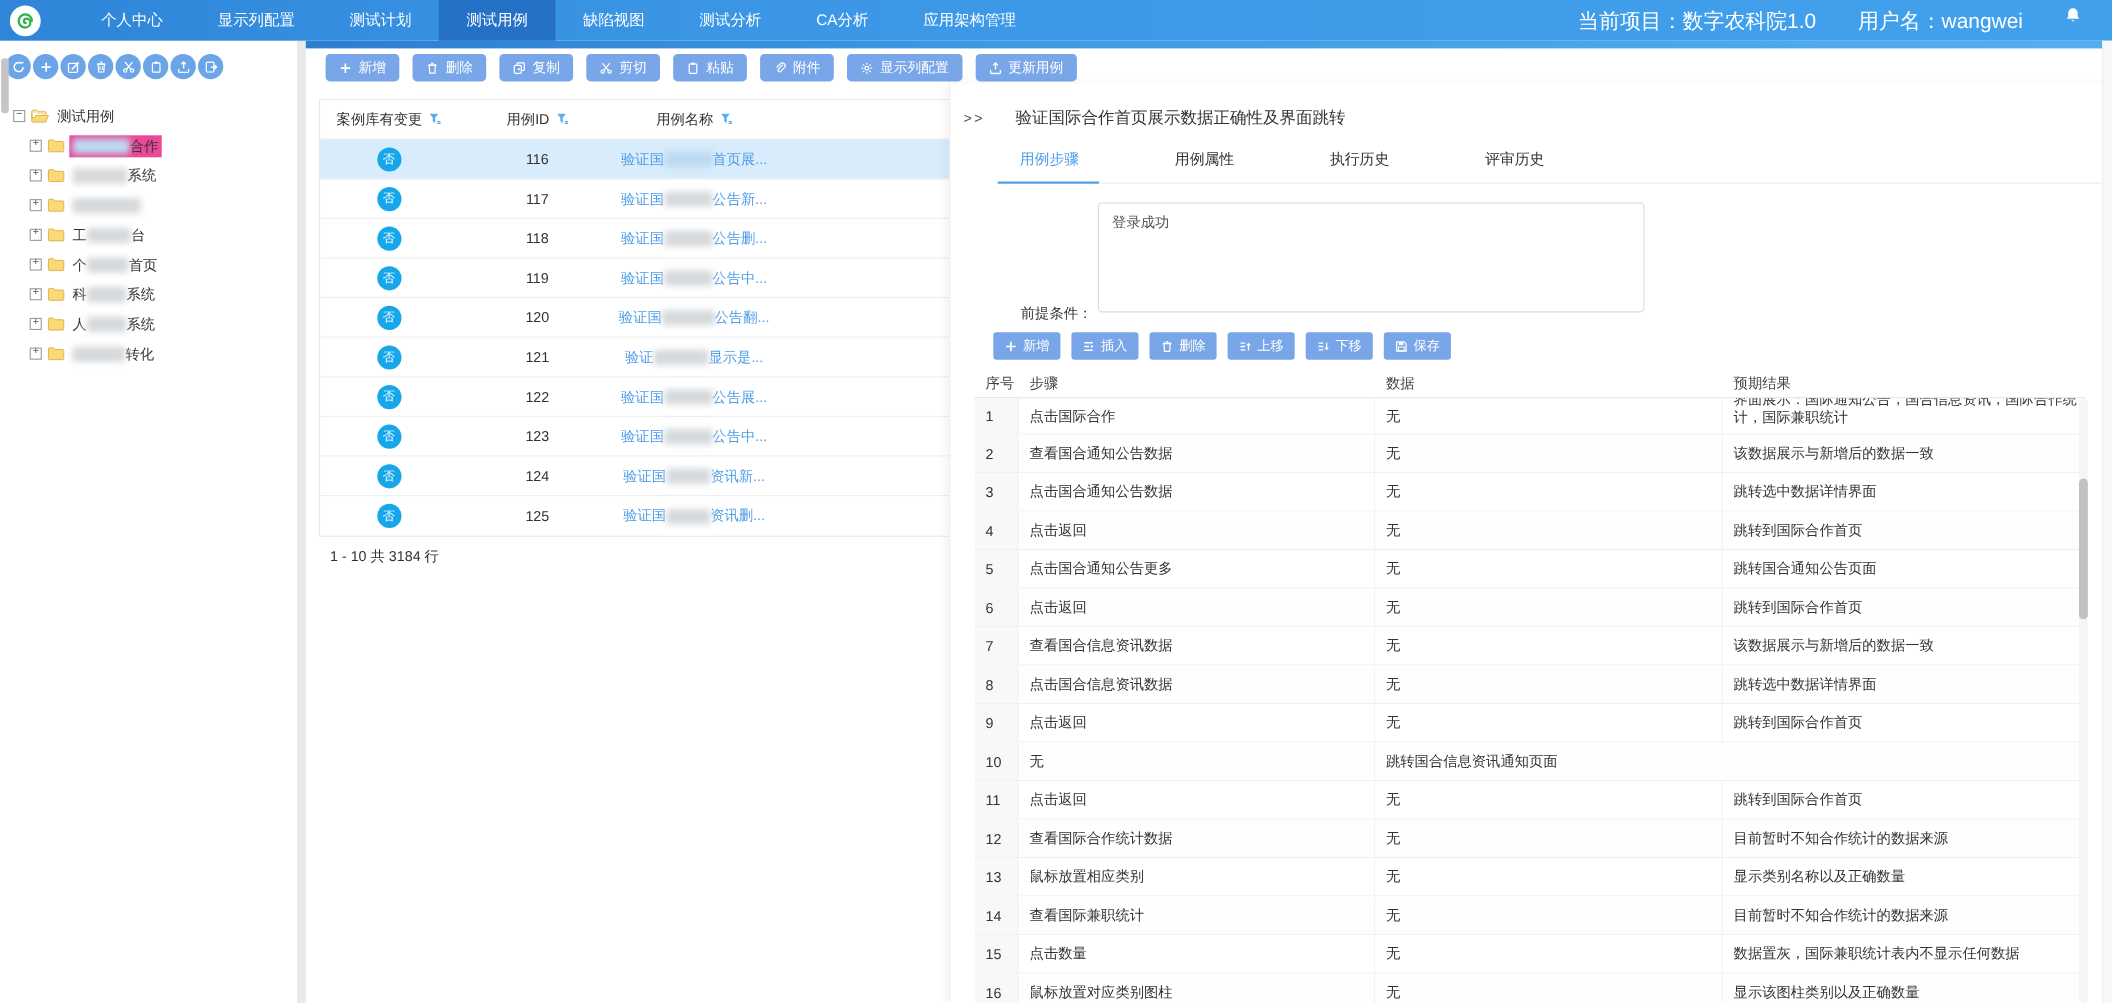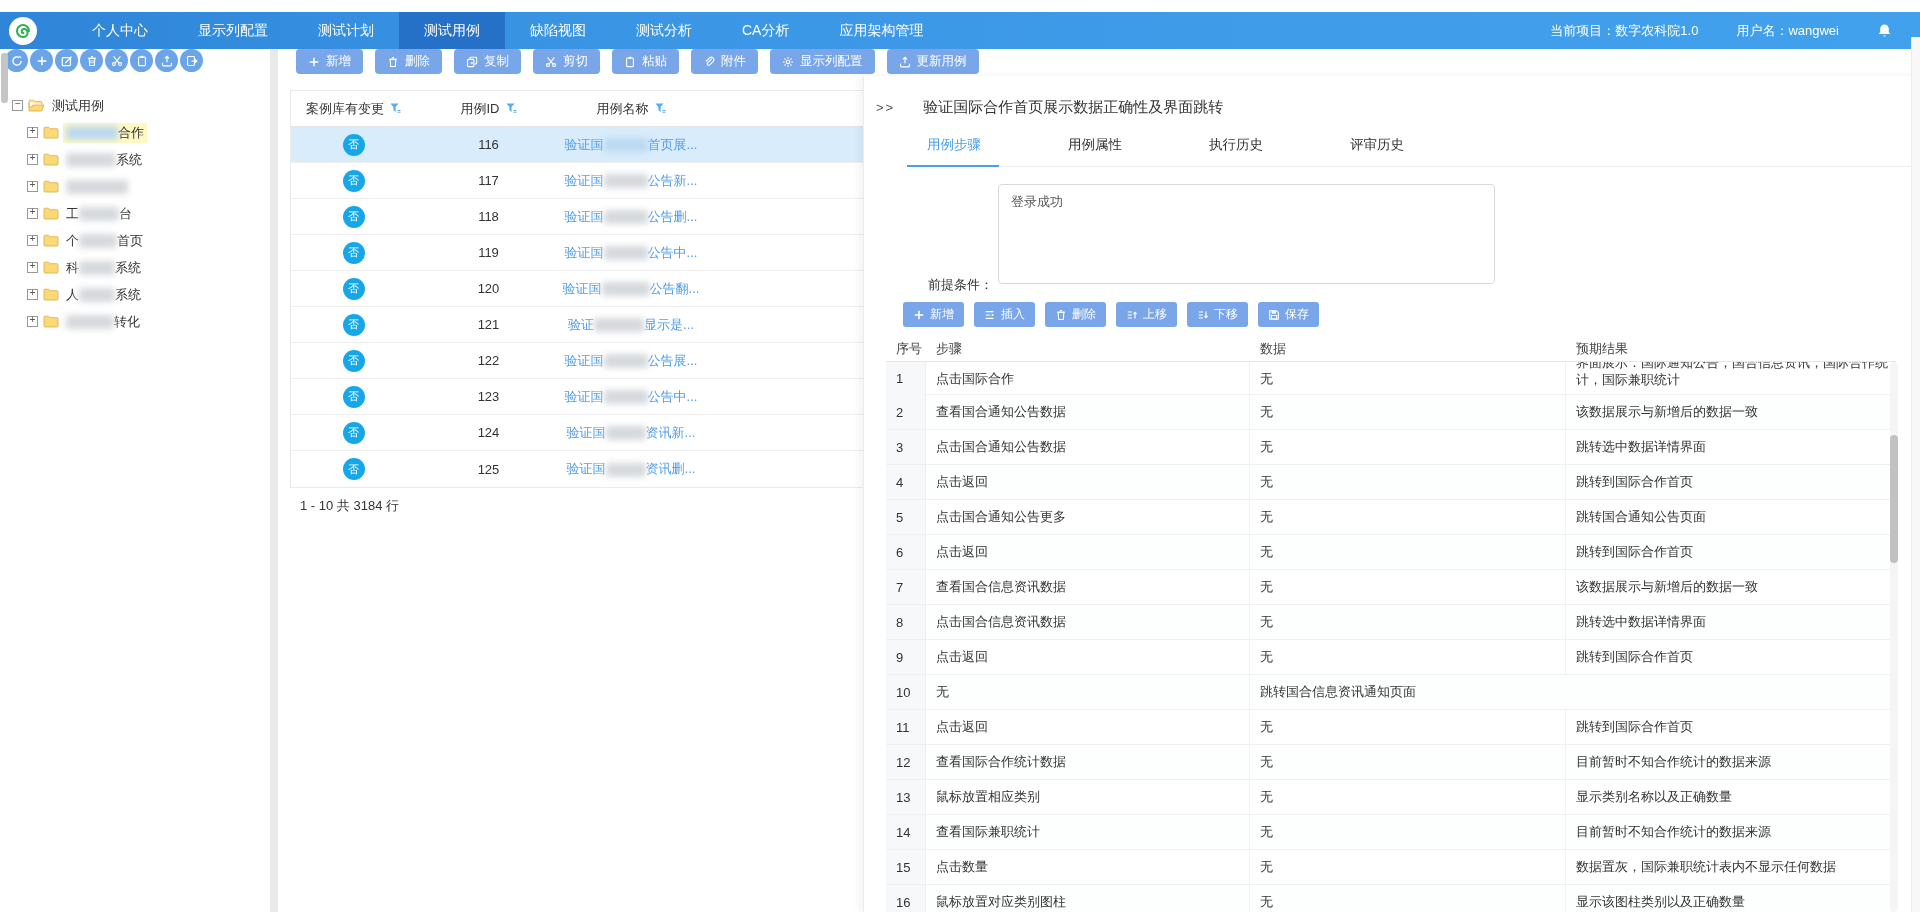--- a/index.html
+++ b/index.html
@@ -1,49 +1,49 @@
 <!DOCTYPE html>
 <html><head>
 <meta charset="utf-8">
 <style>
   * { margin:0; padding:0; box-sizing:border-box; }
   html,body { width:1920px; height:912px; overflow:hidden; background:#fff;
     font-family:"Liberation Sans","DejaVu Sans",sans-serif; }
 
   
-  .navbar { position:absolute; left:0; top:12px; width:1920px; height:37px;
+  .navbar { position:absolute; left:0; top:0; width:1920px; height:37px;
     background:linear-gradient(90deg,#2f85d8 0%,#3b97e6 35%,#42a1ec 100%);
     display:flex; align-items:center; color:#fff; z-index:30; }
   .logo { width:28px; height:28px; border-radius:50%; background:#fff; margin-left:9px;
     display:flex; align-items:center; justify-content:center; flex:0 0 auto; }
   .nav-items { display:flex; height:37px; margin-left:30px; }
   .nav-item { padding:0 25px; line-height:37px; font-size:14px; cursor:pointer; white-space:nowrap; }
   .nav-item.active { background:#2471c7; }
-  .nav-right { margin-left:auto; display:flex; align-items:center; gap:38px; padding-right:28px; font-size:13px; }
+  .nav-right { margin-left:auto; display:flex; align-items:flex-start; gap:38px; padding-right:28px; font-size:19px; }
 
   .topstrip { position:absolute; left:278px; top:37px; width:1642px; height:7px;
     background:linear-gradient(90deg,#2c7ecf 0%,#3f9ae4 40%,#54aef0 100%); z-index:5; }
 
   
   .sidebar { position:absolute; left:0; top:37px; width:270px; height:875px; background:#fff; }
   .side-divider { position:absolute; left:270px; top:37px; width:8px; height:875px; background:#e7e9eb; }
   .icon-row { display:flex; gap:2px; margin:12px 0 0 5px; }
   .cbtn { width:23px; height:23px; border-radius:50%; background:#6ca4e8; color:#fff;
     display:flex; align-items:center; justify-content:center; cursor:pointer; flex:0 0 auto; }
   .cbtn svg { width:12px; height:12px; }
 
   .tree { margin-top:20px; font-size:13px; color:#333; }
   .tree-row { display:flex; align-items:center; height:27px; padding-left:12px; cursor:pointer; white-space:nowrap; }
   .tree-row.child { padding-left:27px; }
   .exp { width:11px; height:11px; border:1px solid #999; background:#fff; color:#555;
     font-size:10px; line-height:8px; text-align:center; margin-right:5px; flex:0 0 auto;
     font-family:"Liberation Mono","DejaVu Sans Mono",monospace; }
   .folder { margin-right:4px; flex:0 0 auto; }
   .tree-label { display:inline-flex; align-items:center; padding:1px 3px; }
-  .tree-label.selected { background:#fef9c3; }
+  .tree-label.selected { background:#ec4899; }
   .rblur { display:inline-block; height:14px; border-radius:2px; background:#d6d9dc;
     filter:blur(3px); vertical-align:middle; }
   .rblur.blue { background:#bcd9f1; }
 
   
   .main-toolbar { position:absolute; left:296px; top:49px; display:flex; gap:12px; z-index:6; }
   .btn-blue { background:#79a6e8; color:#fff; border:none; border-radius:4px; height:25px;
     padding:0 12px; font-size:12.5px; display:flex; align-items:center; gap:6px; cursor:pointer;
     font-family:inherit; white-space:nowrap; }
   .btn-blue svg { width:12px; height:12px; }

